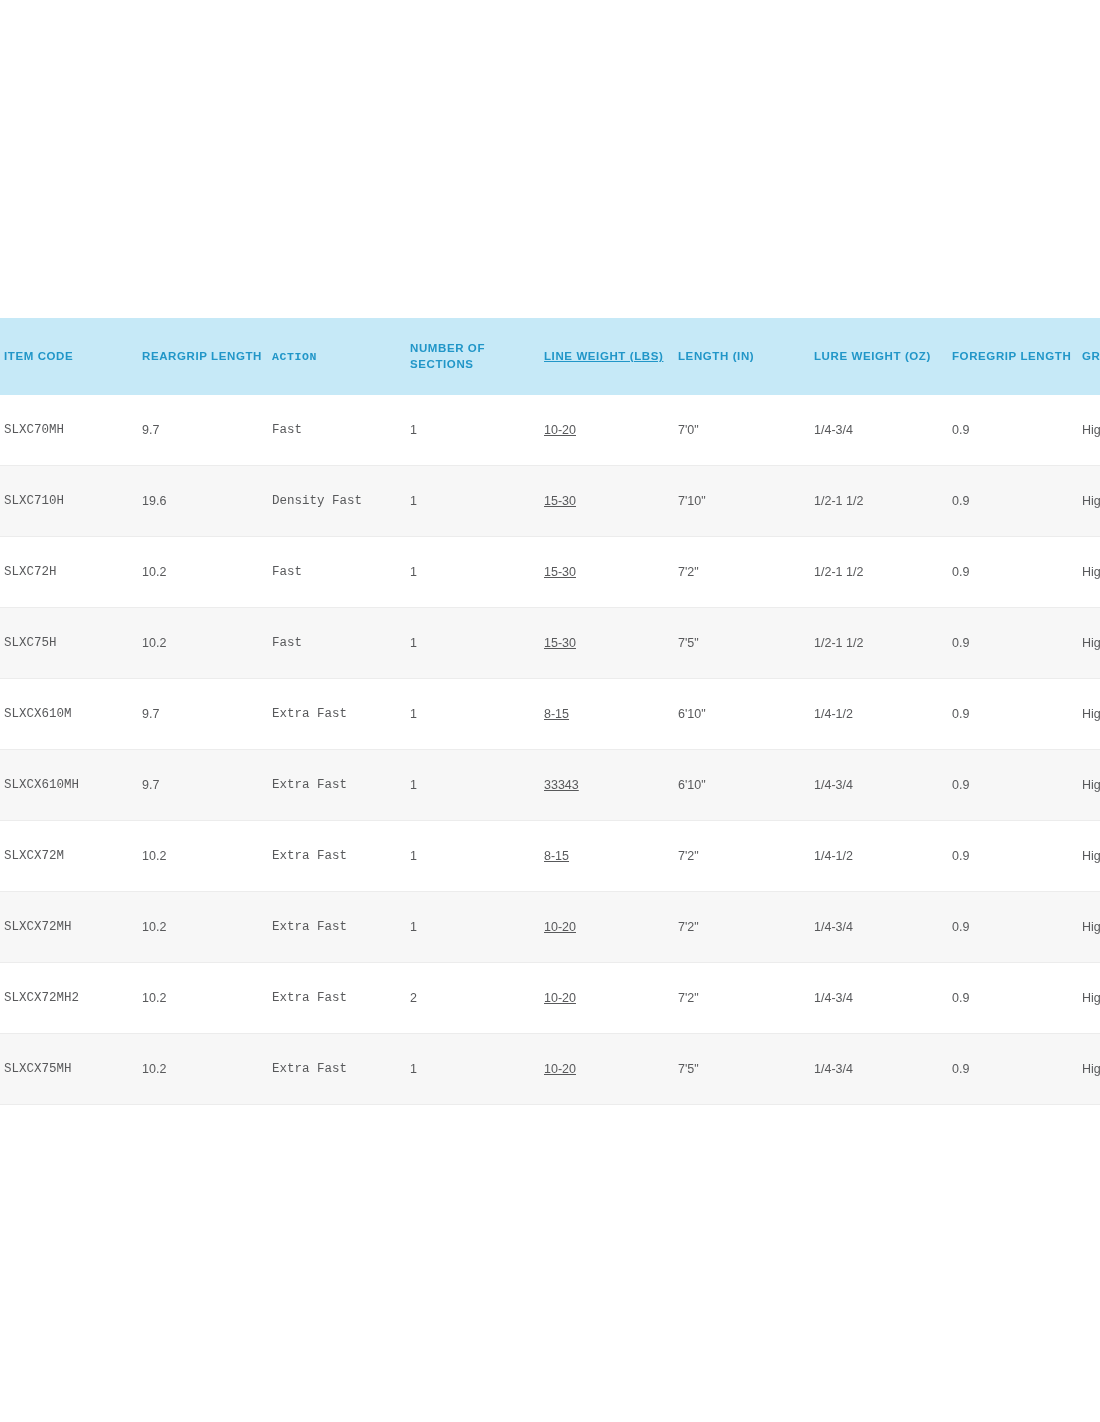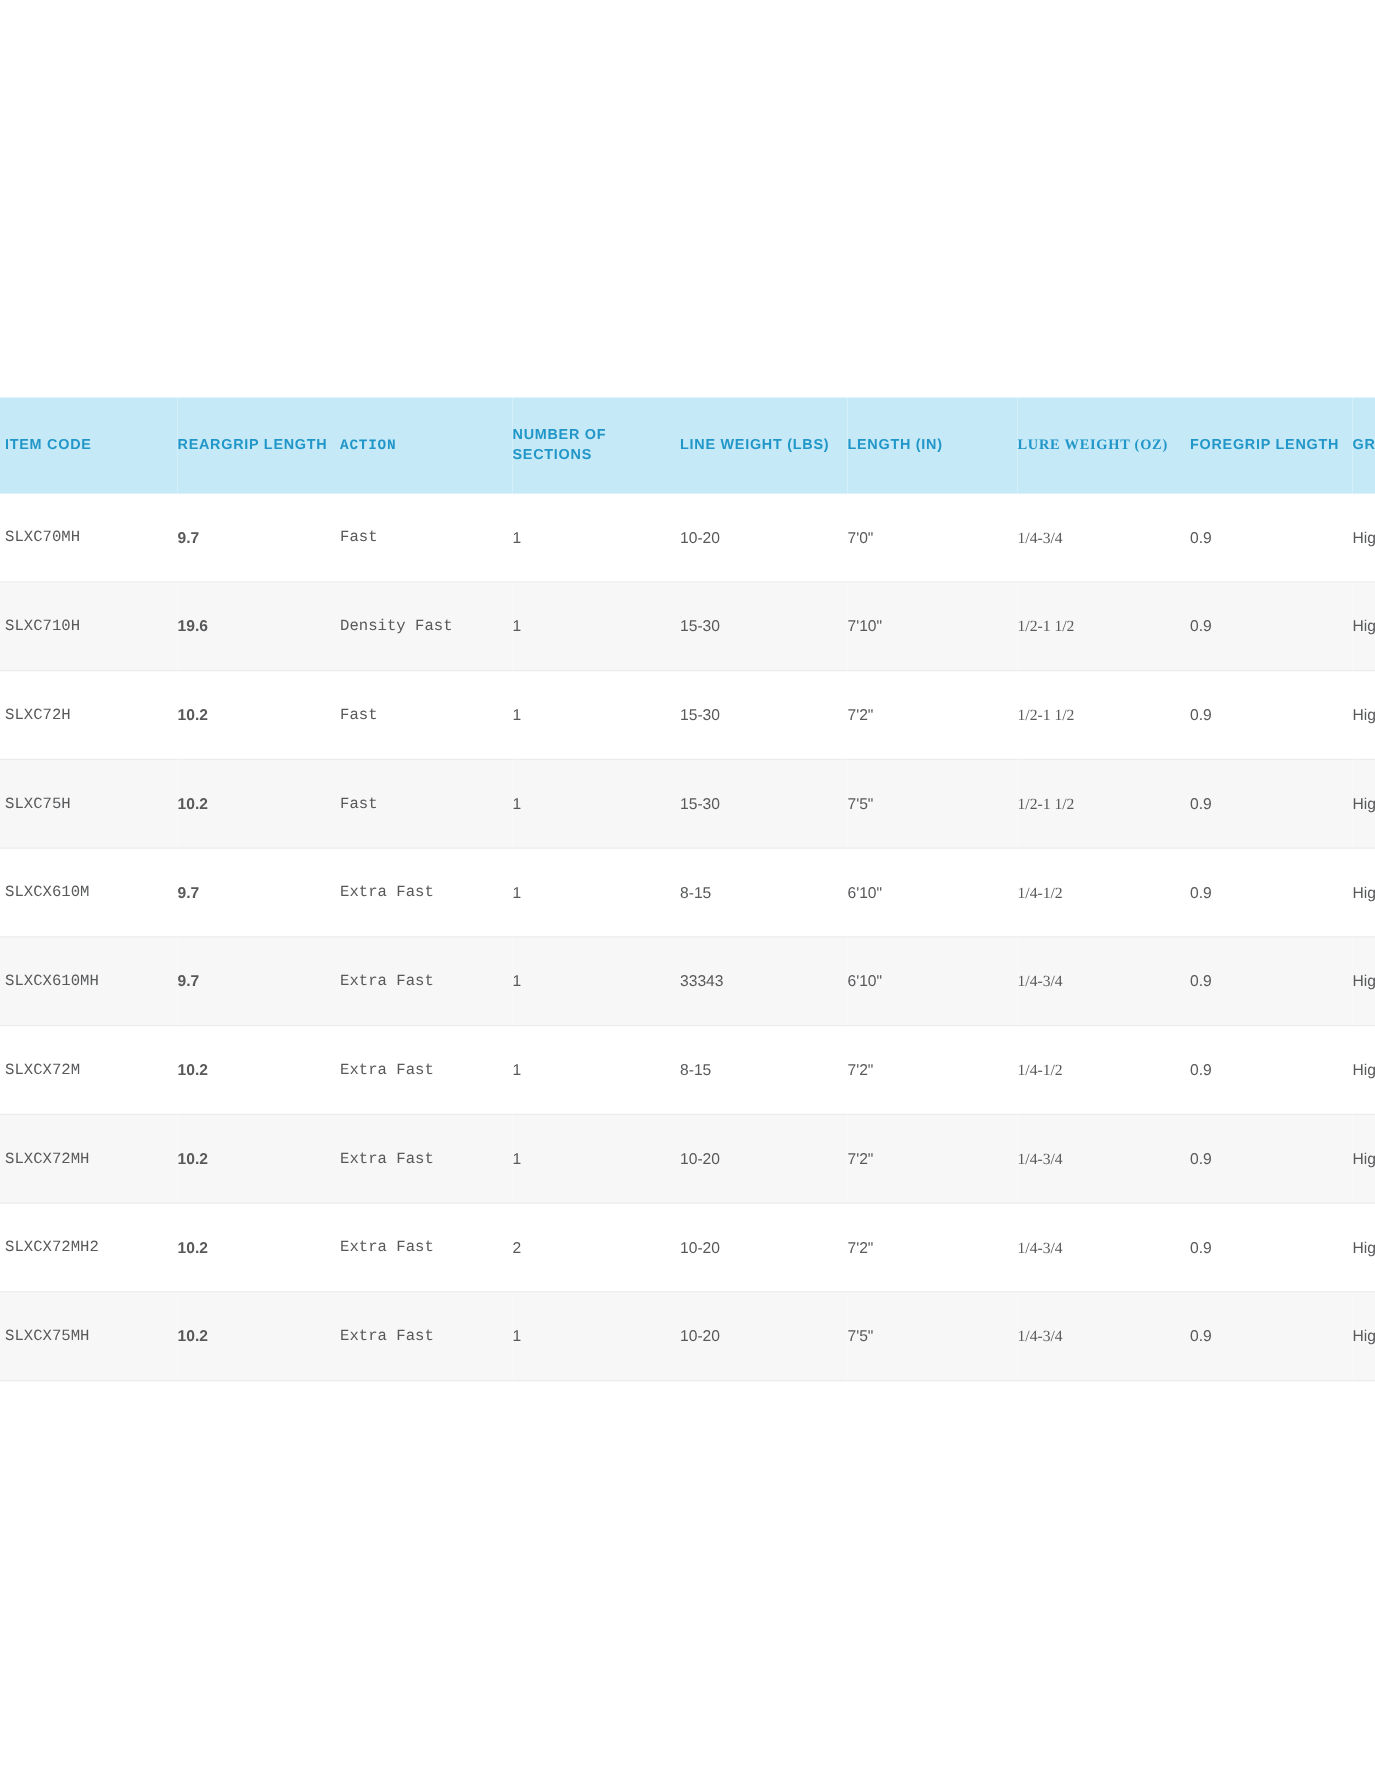--- a/index.html
+++ b/index.html
@@ -50,26 +50,26 @@
     border-bottom: 1px solid #ececec;
   }
   table.spec-table tbody tr:nth-child(odd) td {
     background: #ffffff;
   }
   table.spec-table tbody tr:nth-child(even) td {
     background: #f7f7f7;
   }
   
   .col-item     { width: 128px; padding-left: 4px !important; }
-  .col-reargrip { width: 120px; font-weight: bold; }
+  .col-reargrip { width: 120px; }
   .col-action   { width: 128px; font-family: Liberation Mono, monospace; }
   .col-sections { width: 124px; }
-  .col-line     { width: 124px; }
+  .col-line     { width: 124px; text-decoration: underline; }
   .col-length   { width: 126px; }
-  .col-lure     { width: 128px; font-family: Liberation Serif, serif; }
+  .col-lure     { width: 128px; }
   .col-foregrip { width: 120px; }
   .col-grip     { width: 102px; }
 
   thead th.col-item     { padding-left: 4px; }
   td.col-item           { color: #58595b; font-family: Liberation Mono, monospace; }
   td.col-grip, th.col-grip { padding-right: 4px; }
   td.col-grip { line-height: 1.5; }
 </style>
 </head>
 <body>

